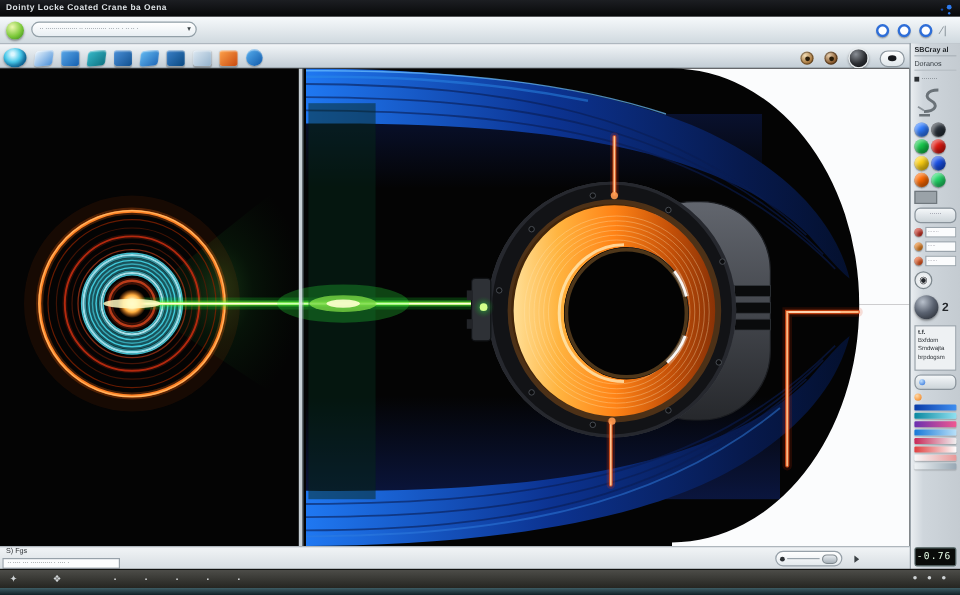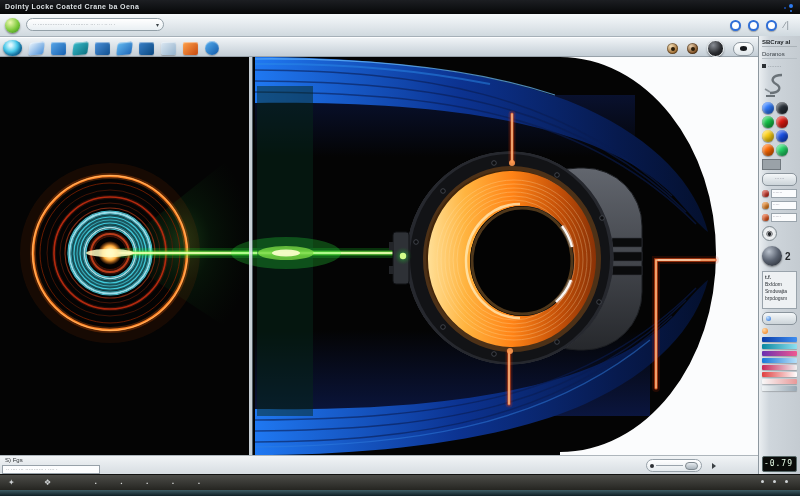--- a/index.html
+++ b/index.html
@@ -429,21 +429,21 @@
       <div class="strip" style="background-image: linear-gradient(90deg, rgb(10, 60, 168), rgb(63, 142, 240));"></div>
       <div class="strip" style="background-image: linear-gradient(90deg, rgb(10, 136, 160), rgb(143, 224, 240));"></div>
       <div class="strip" style="background-image: linear-gradient(90deg, rgb(106, 48, 176), rgb(240, 88, 144));"></div>
       <div class="strip" style="background-image: linear-gradient(90deg, rgb(24, 120, 216), rgb(184, 224, 248));"></div>
       <div class="strip" style="background-image: linear-gradient(90deg, rgb(200, 40, 88), rgb(240, 240, 240));"></div>
       <div class="strip" style="background-image: linear-gradient(90deg, rgb(224, 64, 64), rgb(255, 255, 255));"></div>
       <div class="strip" style="background-image: linear-gradient(90deg, rgb(248, 248, 248), rgb(232, 152, 152));"></div>
       <div class="strip" style="background-image: linear-gradient(90deg, rgb(238, 242, 244), rgb(152, 168, 180));"></div>
     </div>
     <div class="sb-spacer"></div>
-    <div class="sb-lcd">-0.79</div>
+    <div class="sb-lcd">-0.76</div>
   </div>
 
   <div class="abs statusbar">
     <span class="status-text">S) Fgs</span>
     <div class="status-drop">·· ···· ··· ··········· · ···· ·</div>
     <div class="slider">
       <span class="dot"></span>
       <span class="track"></span>
       <span class="knob"></span>
     </div>

